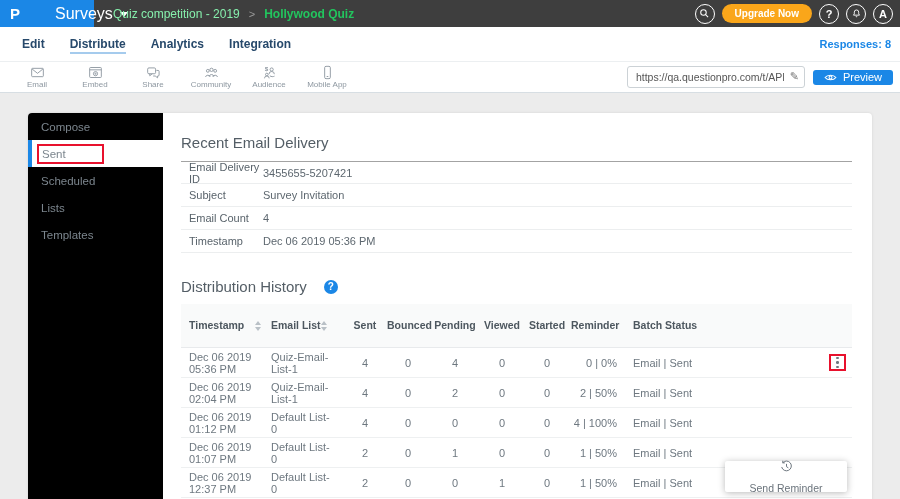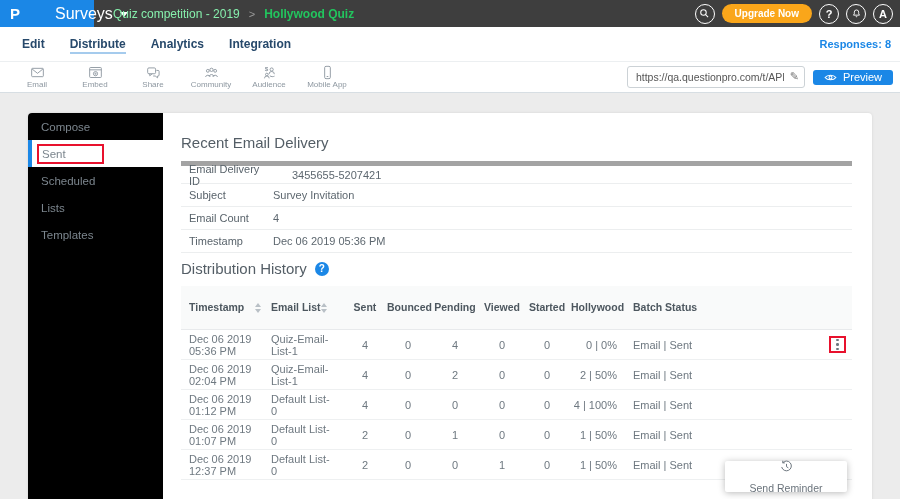--- a/index.html
+++ b/index.html
@@ -55,29 +55,29 @@
   .main { position: relative; height: 419px; }
   .card { position: absolute; left: 28px; right: 28px; top: 20px; bottom: 0; background: #fff; border-radius: 4px 4px 0 0; box-shadow: 0 0 3px rgba(0,0,0,0.10); display: flex; overflow: hidden; }
   .sidebar { width: 135px; background: #000000; flex-shrink: 0; }
   .side-item { height: 27px; display: flex; align-items: center; padding-left: 13px; font-size: 11.5px; color: #7c868e; position: relative; cursor: pointer; }
   .side-item.active { background: #fff; }
   .side-item.active::before { content: ""; position: absolute; left: 0; top: 0; bottom: 0; width: 4px; background: var(--accent); }
   .side-anno { display: flex; align-items: center; border: 2px solid var(--annotation); width: 67px; height: 20px; padding-left: 3px; margin-left: -4px; }
 
   .content { flex: 1; padding: 22px 20px 16px 18px; overflow: hidden; }
   .sec-title { font-size: 15px; font-weight: 400; color: #545e66; line-height: 15px; }
-  .sec-head2 { display: flex; align-items: center; gap: 8px; margin-top: 8px; }
+  .sec-head2 { display: flex; align-items: center; gap: 17px; margin-top: 26px; }
   .help-circ { width: 14px; height: 14px; border-radius: 50%; background: var(--accent); color: #fff; font-size: 10px; font-weight: 700; display: flex; align-items: center; justify-content: center; cursor: pointer; }
 
   
   .dtable { margin-top: 11px; }
   .drow { display: flex; align-items: center; height: 23px; border-bottom: 1px solid #eceeef; font-size: 11px; padding-left: 8px; }
-  .drow:first-child { border-top: 5px solid #a3a3a3; gap: 19px; }
+  .drow:first-child { border-top: 1px solid #a3a3a3; }
   .dlabel { width: 74px; color: #59636b; font-weight: 500; flex-shrink: 0; }
-  .dvalue { color: #5d676f; margin-left: 10px; }
+  .dvalue { color: #5d676f; }
 
   
   .htable { margin-top: 10px; }
   .hrow { display: grid; grid-template-columns: 88px 76px 40px 46px 48px 46px 44px 62px 78px 1fr; align-items: center; }
   .hhead { background: #f9fafa; height: 44px; border-bottom: 1px solid #e8eaec; }
   .hhead .hcell { font-size: 10.5px; font-weight: 700; color: #4d575f; line-height: 13px; }
   .hcell { padding: 0 2px; }
   .hrow > :nth-child(1) { padding-left: 8px; display: flex; align-items: center; justify-content: space-between; padding-right: 8px; }
   .hrow > :nth-child(2) { display: flex; align-items: center; justify-content: flex-start; padding-right: 10px; }
   .hrow > :nth-child(n+3):nth-child(-n+7) { text-align: center; }
@@ -273,21 +273,21 @@
               <span class="sort">
                 <i class="up"></i>
                 <i class="dn"></i>
               </span>
             </div>
             <div class="hcell"><span>Sent</span></div>
             <div class="hcell"><span>Bounced</span></div>
             <div class="hcell"><span>Pending</span></div>
             <div class="hcell"><span>Viewed</span></div>
             <div class="hcell"><span>Started</span></div>
-            <div class="hcell"><span>Hollywood</span></div>
+            <div class="hcell"><span>Reminder</span></div>
             <div class="hcell"><span style="max-width: 42px;">Batch Status</span></div>
             <div class="hcell"></div>
           </div>
         <div id="hrows">
             <div class="hrow brow">
               <div class="hcell">Dec 06 2019 05:36 PM</div>
               <div class="hcell">Quiz-Email-List-1</div>
               <div class="hcell">4</div>
               <div class="hcell">0</div>
               <div class="hcell">4</div>

